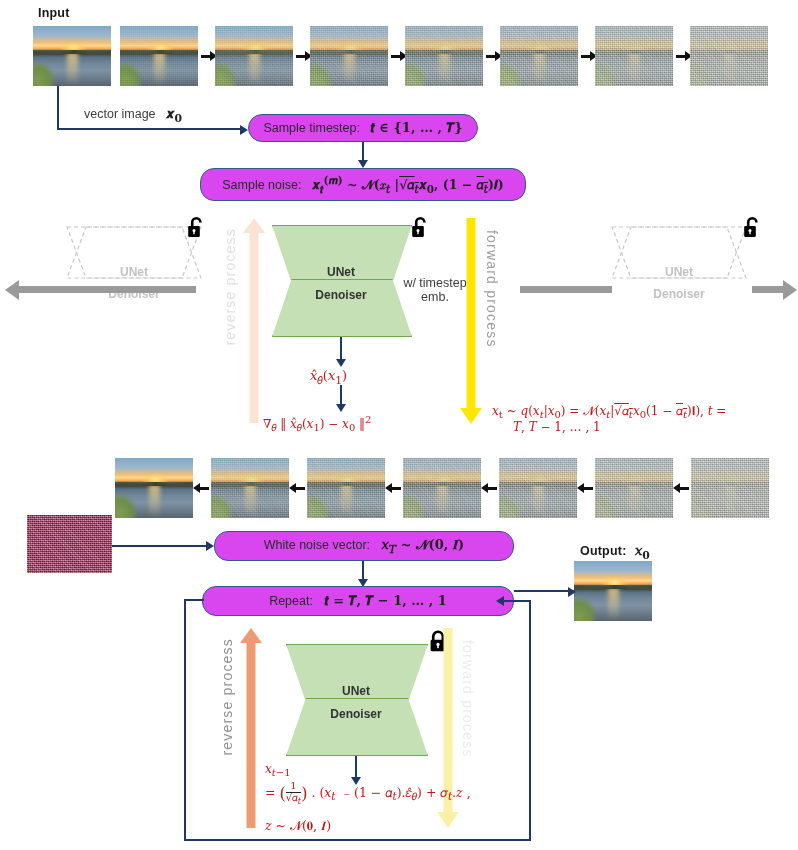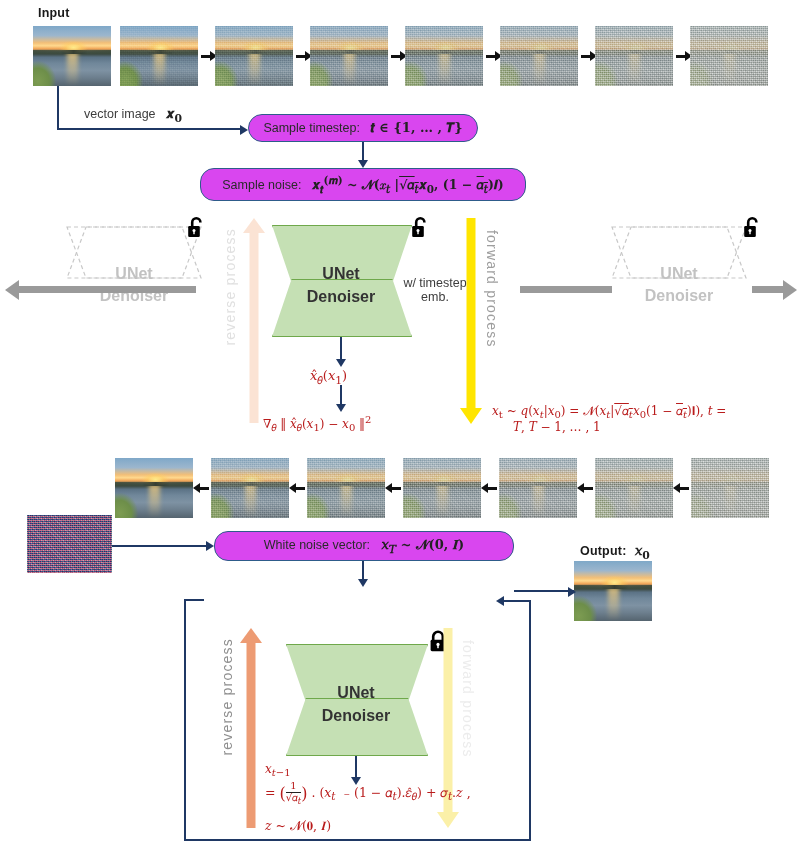--- a/index.html
+++ b/index.html
@@ -119,21 +119,21 @@
   }
   .unet.solid .bot{
     bottom:0;height:50%;
     background:#C5E0B4;border:1.3px solid #6FA84B;
     clip-path:polygon(14% 0%,86% 0%,100% 100%,0% 100%);
   }
   .unet.ghost .top,.unet.ghost .bot{background:transparent;}
   .unet.ghost .top svg,.unet.ghost .bot svg{display:block;width:100%;height:100%;}
   .unet .cap{
     position:absolute;left:0;width:100%;text-align:center;
-    font-weight:bold;font-size:16px;color:#333;
+    font-weight:bold;font-size:12px;color:#333;
   }
   .unet.ghost .cap{color:#c2c2c2;font-weight:bold;}
   .unet .cap.a{top:36%;}
   .unet .cap.b{top:56%;}
 
   
   .lock{position:absolute;width:20px;height:24px;}
   .lock svg{display:block;}
 
   
@@ -473,20 +473,26 @@
   <div class="pbox" style="left:214px;top:531px;width:300px;height:30px;">
     <span class="txt">
       <span>White noise vector:</span>
       <span class="mathb" style="font-size:13px;margin-left:8px;">𝑥<sub>𝑇</sub> ~ 𝓝(𝟎, 𝑰)</span>
     </span>
   </div>
 
   <div class="ln v" style="left:362px;top:561px;height:21px;"></div>
   <div class="ahead down" style="left:358px;top:579px;"></div>
 
+  <div class="pbox" style="left:202px;top:586px;width:312px;height:30px;">
+    <span class="txt">
+      <span>Repeat:</span>
+      <span class="mathb" style="font-size:13px;margin-left:8px;">𝒕 = 𝑻, 𝑻 − 𝟏, … , 𝟏</span>
+    </span>
+  </div>
 
   <div class="abs" style="left:580px;top:541px;">
     <span class="lbl-bold">Output:</span>
     <span class="mathb" style="font-size:13px;margin-left:4px;">𝑥<sub>0</sub></span>
   </div>
   <div class="thumb" style="left:574px;top:561px;width:78px;height:60px;">
     <div class="scene"></div>
       <div class="island"></div>
       <div class="veg"></div>
   </div>

